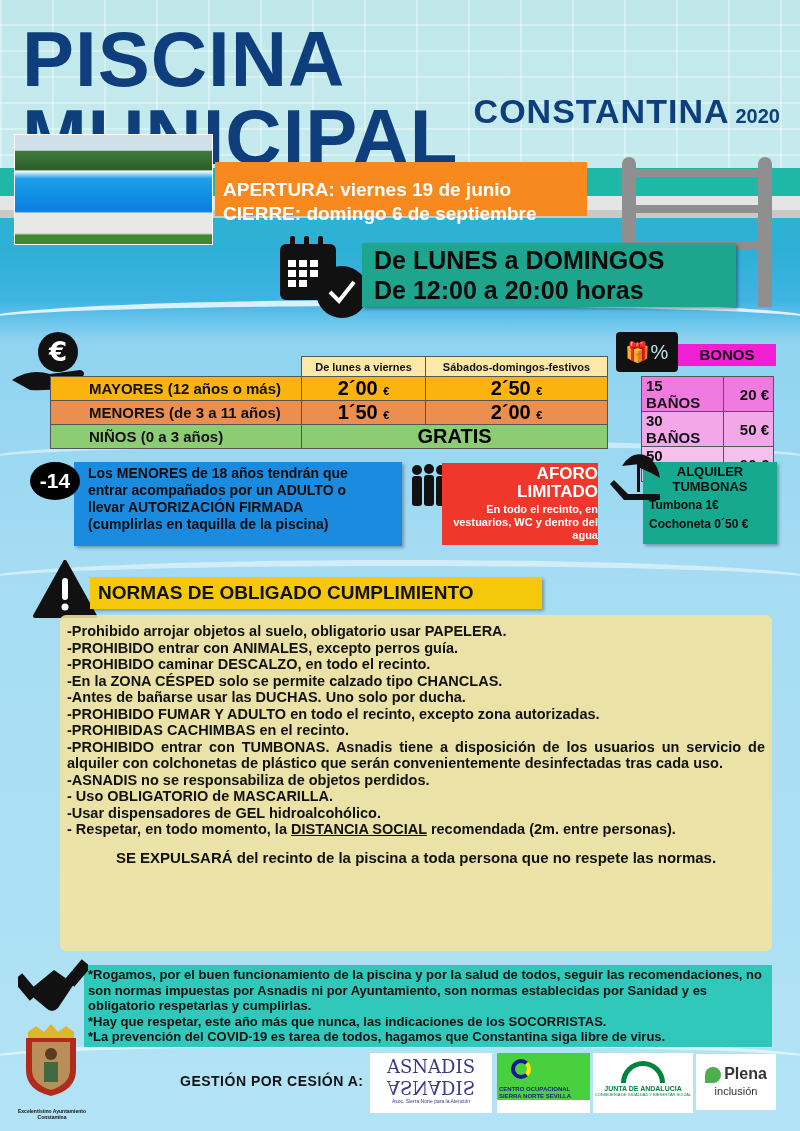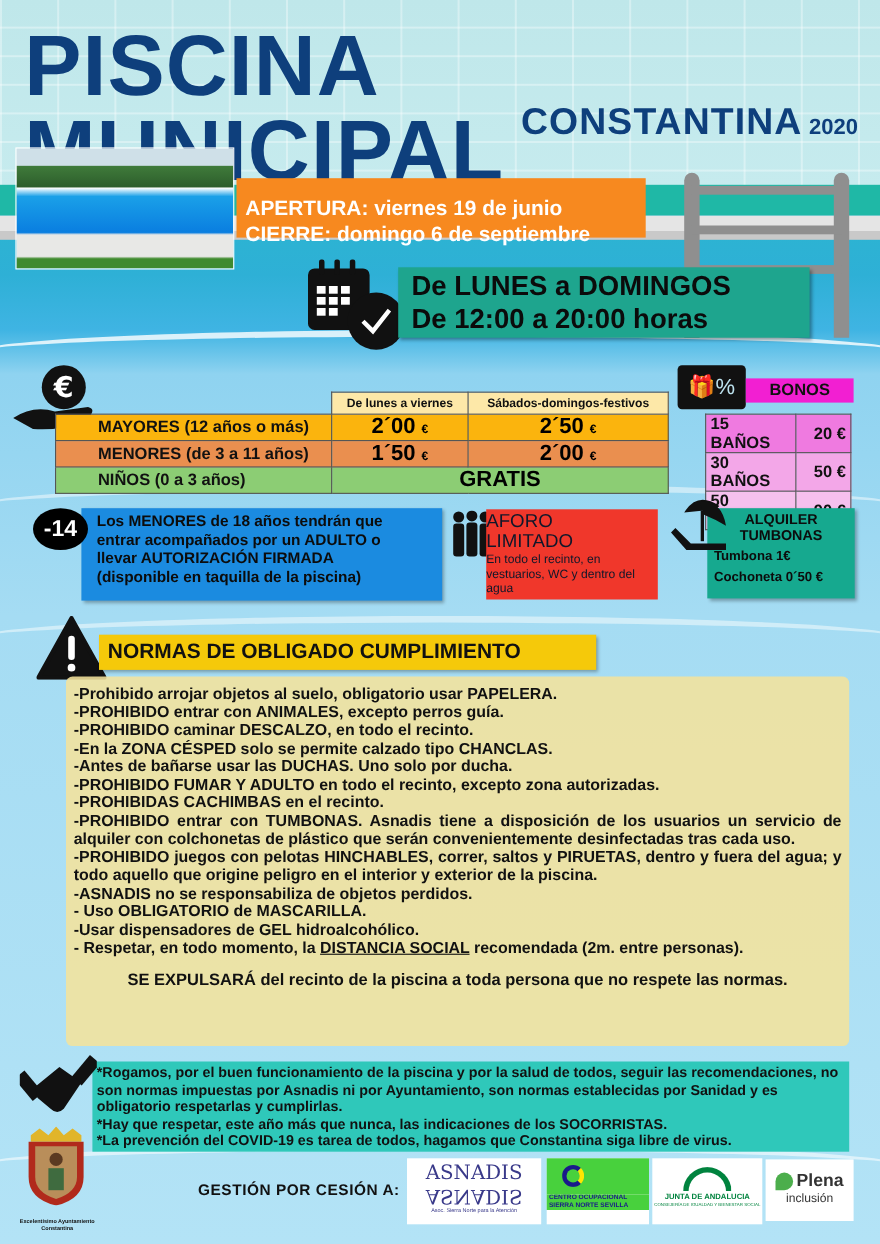--- a/index.html
+++ b/index.html
@@ -43,21 +43,21 @@
   .bonos { position: absolute; left: 641px; top: 376px; border-collapse: collapse; font-weight: bold; font-size: 15px; }
   .bonos td { border: 1px solid #555; padding: 0 4px; height: 22px; color: #111; }
   .bonos .b0 td { background: #ef7ae0; }
   .bonos .b1 td { background: #f3a7e8; }
   .bonos .b2 td { background: #f6c0ee; }
   .bonos .bn { width: 82px; }
   .bonos .bp { width: 50px; text-align: right; }
   .minus14-icon { position: absolute; left: 30px; top: 462px; width: 50px; height: 38px; border-radius: 50%; background: #000; color: #fff; font-weight: bold; font-size: 21px; text-align: center; line-height: 38px; }
   .minors { position: absolute; left: 74px; top: 462px; width: 328px; height: 84px; background: #1b8be0; color: #0c0c0c; font-weight: bold; font-size: 14px; line-height: 17px; padding: 3px 14px; box-shadow: 2px 2px 3px rgba(0,0,0,0.3); }
   .people-icon { position: absolute; left: 410px; top: 464px; width: 38px; height: 44px; }
-  .aforo { position: absolute; left: 442px; top: 463px; width: 156px; height: 82px; background: #f0372b; text-align: left; color: #0f172a; font-weight: normal; padding-top: 2px; }
+  .aforo { position: absolute; left: 442px; top: 463px; width: 156px; height: 82px; background: #f0372b; text-align: right; color: #ffffff; font-weight: bold; padding-top: 2px; }
   .aforo .t { font-size: 17px; line-height: 18px; }
   .aforo .s { font-size: 11px; line-height: 13px; margin-top: 2px; }
   .tumbona-icon { position: absolute; left: 610px; top: 450px; width: 64px; height: 58px; }
   .tumbonas { position: absolute; left: 643px; top: 462px; width: 134px; height: 82px; background: #16a98f; text-align: center; color: #0c0c0c; font-weight: bold; padding-top: 2px; box-shadow: 2px 2px 3px rgba(0,0,0,0.3); }
   .tumbonas .t { font-size: 13px; line-height: 15px; }
   .tumbonas .s { font-size: 12px; line-height: 15px; margin-top: 4px; text-align: left; padding-left: 6px; }
   .warn-icon { position: absolute; left: 33px; top: 560px; width: 64px; height: 58px; }
   .rules-title { position: absolute; left: 90px; top: 577px; width: 452px; height: 32px; background: #f5c90a; font-weight: bold; font-size: 19px; line-height: 32px; padding-left: 8px; color: #111; box-shadow: 2px 2px 3px rgba(0,0,0,0.3); }
   .rules { position: absolute; left: 60px; top: 615px; width: 712px; height: 336px; background: rgba(244,226,156,0.88); border-radius: 6px; padding: 8px 7px; color: #111; font-weight: bold; font-size: 14.5px; line-height: 16.5px; }
   .rules p { text-align: justify; }
@@ -186,21 +186,21 @@
           <td class="bn">50 BAÑOS</td>
           <td class="bp">90 €</td>
         </tr>
   </tbody>
     </table>
 
   <div class="minors">
     <div>Los MENORES de 18 años tendrán que</div>
     <div>entrar acompañados por un ADULTO o</div>
     <div>llevar AUTORIZACIÓN FIRMADA</div>
-    <div>(disponible en taquilla de la piscina)</div>
+    <div>(cumplirlas en taquilla de la piscina)</div>
   </div>
   <div class="minus14-icon">-14</div>
 
   <svg class="people-icon" viewBox="0 0 38 44">
     <g fill="#111">
       <circle cx="7" cy="6" r="5"></circle>
         <rect x="2" y="12" width="10" height="30" rx="3"></rect>
       <circle cx="19" cy="5" r="5"></circle>
         <rect x="14" y="11" width="10" height="31" rx="3"></rect>
       <circle cx="31" cy="6" r="5"></circle>
@@ -235,21 +235,20 @@
 
   <div class="rules">
     <p>-Prohibido arrojar objetos al suelo, obligatorio usar PAPELERA.</p>
     <p>-PROHIBIDO entrar con ANIMALES, excepto perros guía.</p>
     <p>-PROHIBIDO caminar DESCALZO, en todo el recinto.</p>
     <p>-En la ZONA CÉSPED solo se permite calzado tipo CHANCLAS.</p>
     <p>-Antes de bañarse usar las DUCHAS. Uno solo por ducha.</p>
     <p>-PROHIBIDO  FUMAR Y ADULTO en todo el recinto, excepto zona autorizadas.</p>
     <p>-PROHIBIDAS CACHIMBAS en el recinto.</p>
     <p>-PROHIBIDO entrar con TUMBONAS. Asnadis tiene a disposición de los usuarios un servicio de alquiler con colchonetas de plástico que serán convenientemente desinfectadas tras cada uso.</p>
-    <p>-PROHIBIDO juegos con pelotas HINCHABLES, correr, saltos y PIRUETAS, dentro y fuera del agua; y todo aquello que origine peligro en el interior y exterior de la piscina.</p>
     <p>-ASNADIS no se responsabiliza de objetos perdidos.</p>
     <p>- Uso OBLIGATORIO de MASCARILLA.</p>
     <p>-Usar dispensadores de GEL hidroalcohólico.</p>
     <p><span>- Respetar, en todo momento, la </span><span class="u">DISTANCIA SOCIAL</span><span> recomendada (2m. entre personas).</span></p>
     <p class="expel">SE EXPULSARÁ del recinto de la piscina a toda persona que no respete las normas.</p>
   </div>
 
   <div class="notice">
     <div>*Rogamos, por el buen funcionamiento de la piscina y por la salud de todos, seguir las recomendaciones, no son normas impuestas por Asnadis ni por Ayuntamiento, son normas establecidas por Sanidad y es obligatorio respetarlas y cumplirlas.</div>
     <div>*Hay que respetar, este año más que nunca, las indicaciones de los SOCORRISTAS.</div>

